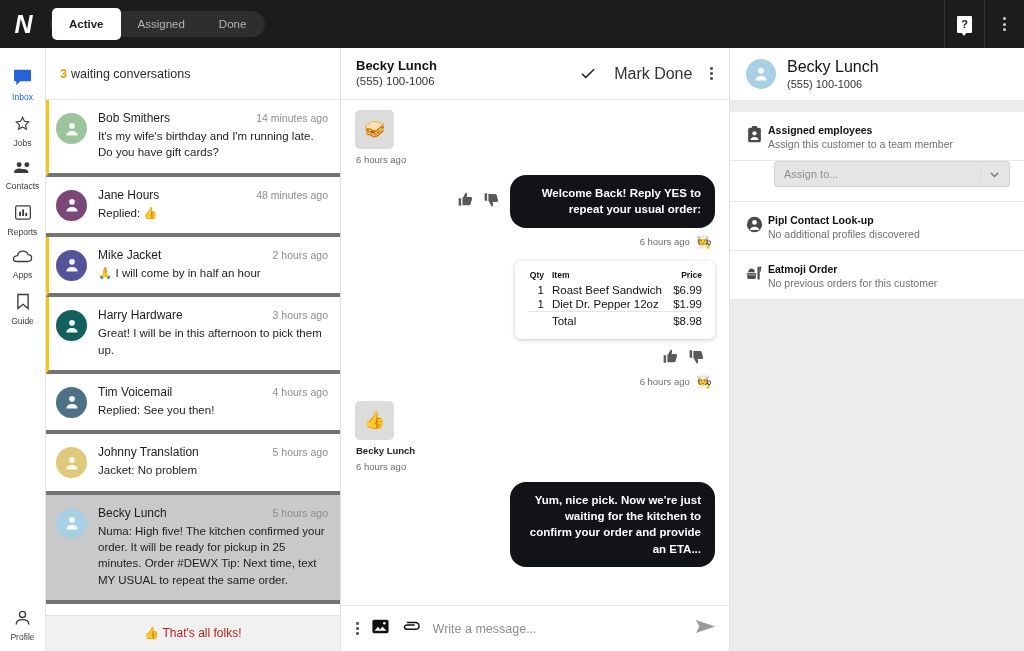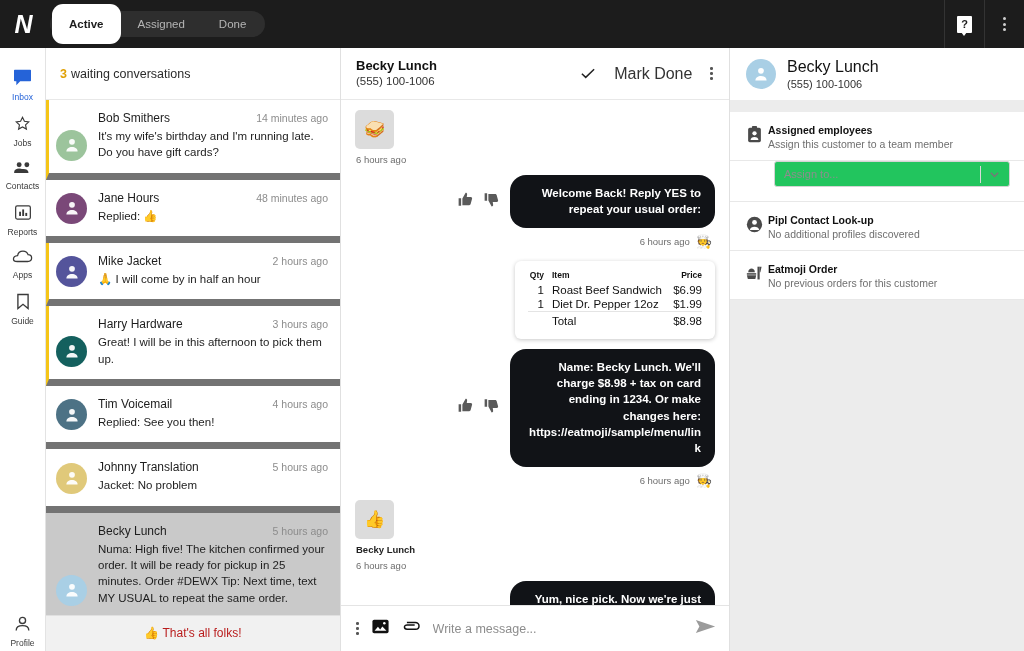--- a/index.html
+++ b/index.html
@@ -15,21 +15,21 @@
     height: 48px; background: #1c1c1c; display: flex; align-items: center;
     flex: none; position: relative;
   }
   .logo-box { width: 46px; height: 48px; display: flex; align-items: center; justify-content: center; }
   .logo-n { color: #fff; font-size: 25px; font-weight: 700; font-style: italic; line-height: 1; letter-spacing: -1px; }
   .seg {
     display: flex; align-items: center; background: #2e2e2e;
     border-radius: 16px; height: 26px; padding: 2px; margin-left: 4px;
   }
   .seg-item {
-    height: 40px; padding: 0 17px; border-radius: 11px; display: flex; align-items: center;
+    height: 32px; padding: 0 17px; border-radius: 5px; display: flex; align-items: center;
     font-size: 11.5px; color: #b5b5b5; cursor: pointer; white-space: nowrap;
   }
   .seg-item.active { background: #ffffff; color: #1c1c1c; font-weight: 600; }
   .topbar-right { margin-left: auto; display: flex; align-items: center; height: 48px; }
   .tb-btn {
     width: 40px; height: 48px; display: flex; align-items: center; justify-content: center;
     border-left: 1px solid #333; cursor: pointer;
   }
   .help-glyph {
     width: 15px; height: 17px; background: #fff; color: #1c1c1c; font-size: 11px; font-weight: 700;
@@ -53,36 +53,36 @@
     padding-top: 14px;
   }
   .rail-item {
     width: 46px; padding: 7px 0 6px; display: flex; flex-direction: column;
     align-items: center; gap: 3px; cursor: pointer; color: #3a3a3a;
   }
   .rail-item .lbl { font-size: 8.5px; line-height: 1; }
   .rail-item.active { color: #2563d8; }
   .rail-item.active .lbl { color: #2563d8; }
   .rail-spacer { flex: 1; }
-  .rail-bottom { padding-bottom: 4px; }
+  .rail-bottom { padding-bottom: 10px; }
 
   
   .convlist {
     width: 295px; background: #fff; border-right: 1px solid #e0e0e0;
     display: flex; flex-direction: column; flex: none; min-height: 0;
   }
   .conv-head {
     height: 52px; display: flex; align-items: center; padding: 0 14px;
     border-bottom: 1px solid #e8e8e8; font-size: 12.5px; color: #2b2b2b; flex: none;
   }
   .conv-count { color: #e0a106; font-weight: 600; margin-right: 4px; }
   .conv-scroll { flex: 1; overflow: hidden; }
   .conv-row {
-    display: flex; padding: 11px 12px 12px 10px; border-bottom: 7px solid #737373;
-    cursor: pointer; position: relative; background: #fff; align-items: flex-end;
+    display: flex; padding: 11px 12px 12px 10px; border-bottom: 4px solid #737373;
+    cursor: pointer; position: relative; background: #fff;
   }
   .conv-row.unread { border-left: 3px solid #f5c518; padding-left: 7px; }
   .conv-row.selected { background: #c9c9c9; }
   .avatar {
     width: 31px; height: 31px; border-radius: 50%; flex: none; margin-right: 11px;
     display: flex; align-items: center; justify-content: center; margin-top: 2px;
   }
   .avatar svg { width: 16px; height: 16px; fill: #ffffff; opacity: .95; }
   .conv-body { flex: 1; min-width: 0; }
   .conv-line1 { display: flex; align-items: baseline; }
@@ -167,21 +167,21 @@
   .rp-phone { font-size: 11px; color: #333; line-height: 1.3; margin-top: 1px; }
   .rp-divider { height: 12px; background: #ececec; flex: none; }
   .rp-section { padding: 12px 14px 10px 14px; border-bottom: 1px solid #e8e8e8; display: flex; gap: 4px; }
   .rp-icon { width: 20px; flex: none; display: flex; justify-content: center; padding-top: 2px; }
   .rp-icon svg { width: 17px; height: 17px; fill: #4a4a4a; }
   .rp-sec-title { font-size: 10.5px; color: #111; font-weight: 700; }
   .rp-sec-sub { font-size: 10.5px; color: #6f6f6f; margin-top: 2px; }
   .assign-wrap { padding: 0 14px 14px 44px; border-bottom: 1px solid #e8e8e8; }
   .assign-box {
     height: 26px; border: 1px solid #d4d4d4; border-radius: 3px; display: flex; align-items: center;
-    padding: 0 2px 0 9px; background: #22c55e;
+    padding: 0 2px 0 9px; background: #e5e5e5;
   }
   .assign-box input {
     flex: 1; border: none; outline: none; font-size: 11px; color: #222; background: transparent;
     font-family: "Liberation Sans", sans-serif;
   }
   .assign-box input::placeholder { color: #8d8d8d; }
   .assign-sep { width: 1px; height: 17px; background: #d9d9d9; }
   .caret { width: 26px; display: flex; align-items: center; justify-content: center; cursor: pointer; }
   .caret svg { width: 11px; height: 11px; stroke: #777; fill: none; stroke-width: 1.6; }
   .rp-fill { flex: 1; background: #ececec; }
@@ -490,21 +490,20 @@
               <svg viewBox="0 0 24 24">
                   <path d="M1 10h4v12H1zM7 10.5L12.2 1c1.6 0 2.6 1.1 2.4 2.6L14 8h6.4c1.5 0 2.5 1.3 2.1 2.7l-2.3 8.6c-.3 1-1.2 1.7-2.2 1.7H7z"></path>
                 </svg>
             </span>
             <span>
               <svg viewBox="0 0 24 24">
                   <path d="M1 2h4v12H1zM7 13.5L12.2 23c1.6 0 2.6-1.1 2.4-2.6L14 16h6.4c1.5 0 2.5-1.3 2.1-2.7l-2.3-8.6C19.9 3.7 19 3 18 3H7z"></path>
                 </svg>
             </span>
           </div>
-          <div class="bubble">Name: Becky Lunch. We'll charge $8.98 + tax on card ending in 1234.   Or make changes here: https://eatmoji/sample/menu/link</div>
         </div>
         <div class="meta-right">
           <span>6 hours ago</span>
           <span class="ava-emoji">🧑‍🍳</span>
         </div>
 
         <div class="msg-row">
           <div class="attach-tile">
             <span>👍</span>
           </div>

